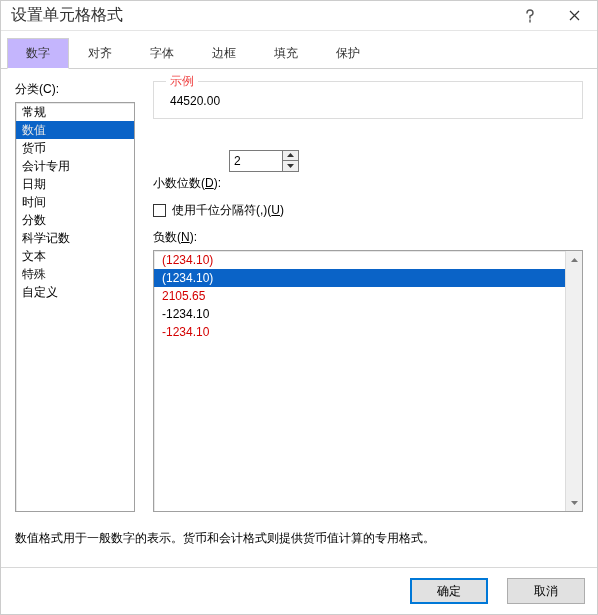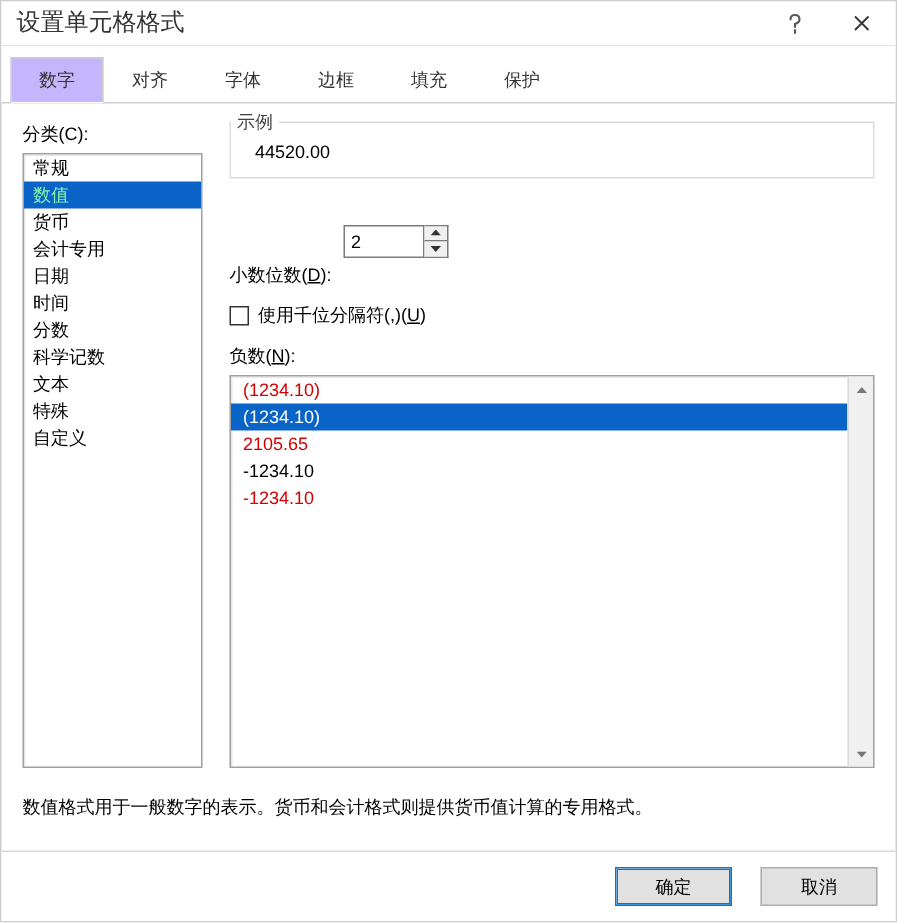--- a/index.html
+++ b/index.html
@@ -78,38 +78,38 @@
     overflow: hidden;
     box-shadow: inset 1px 1px 0 #e8e8e8;
   }
   .listbox .item {
     padding: 1px 6px;
     line-height: 16px;
     white-space: nowrap;
   }
   .listbox .item.selected {
     background: #0a63c7;
-    color: #86efac;
+    color: #e5e5e5;
   }
   .right-col {
     flex: 1;
     padding-left: 18px;
     display: flex; flex-direction: column;
     min-width: 0;
   }
   .fieldset-sample {
     border: 1px solid #dcdcdc;
     padding: 12px 10px 10px 10px;
     margin-bottom: 10px;
     position: relative;
   }
   .fieldset-legend {
-    position: absolute; top: -9px; left: 0;
+    position: absolute; top: -9px; left: 12px;
     background: #fff; padding: 0 4px;
-    color: #404040;
+    color: #ef4444;
   }
   .sample-value {
     padding-left: 6px;
   }
   .row {
     display: flex; align-items: center;
     margin-bottom: 10px;
   }
   .row .rlabel { margin-right: 8px; margin-top: 46px; }
   .spinner {

